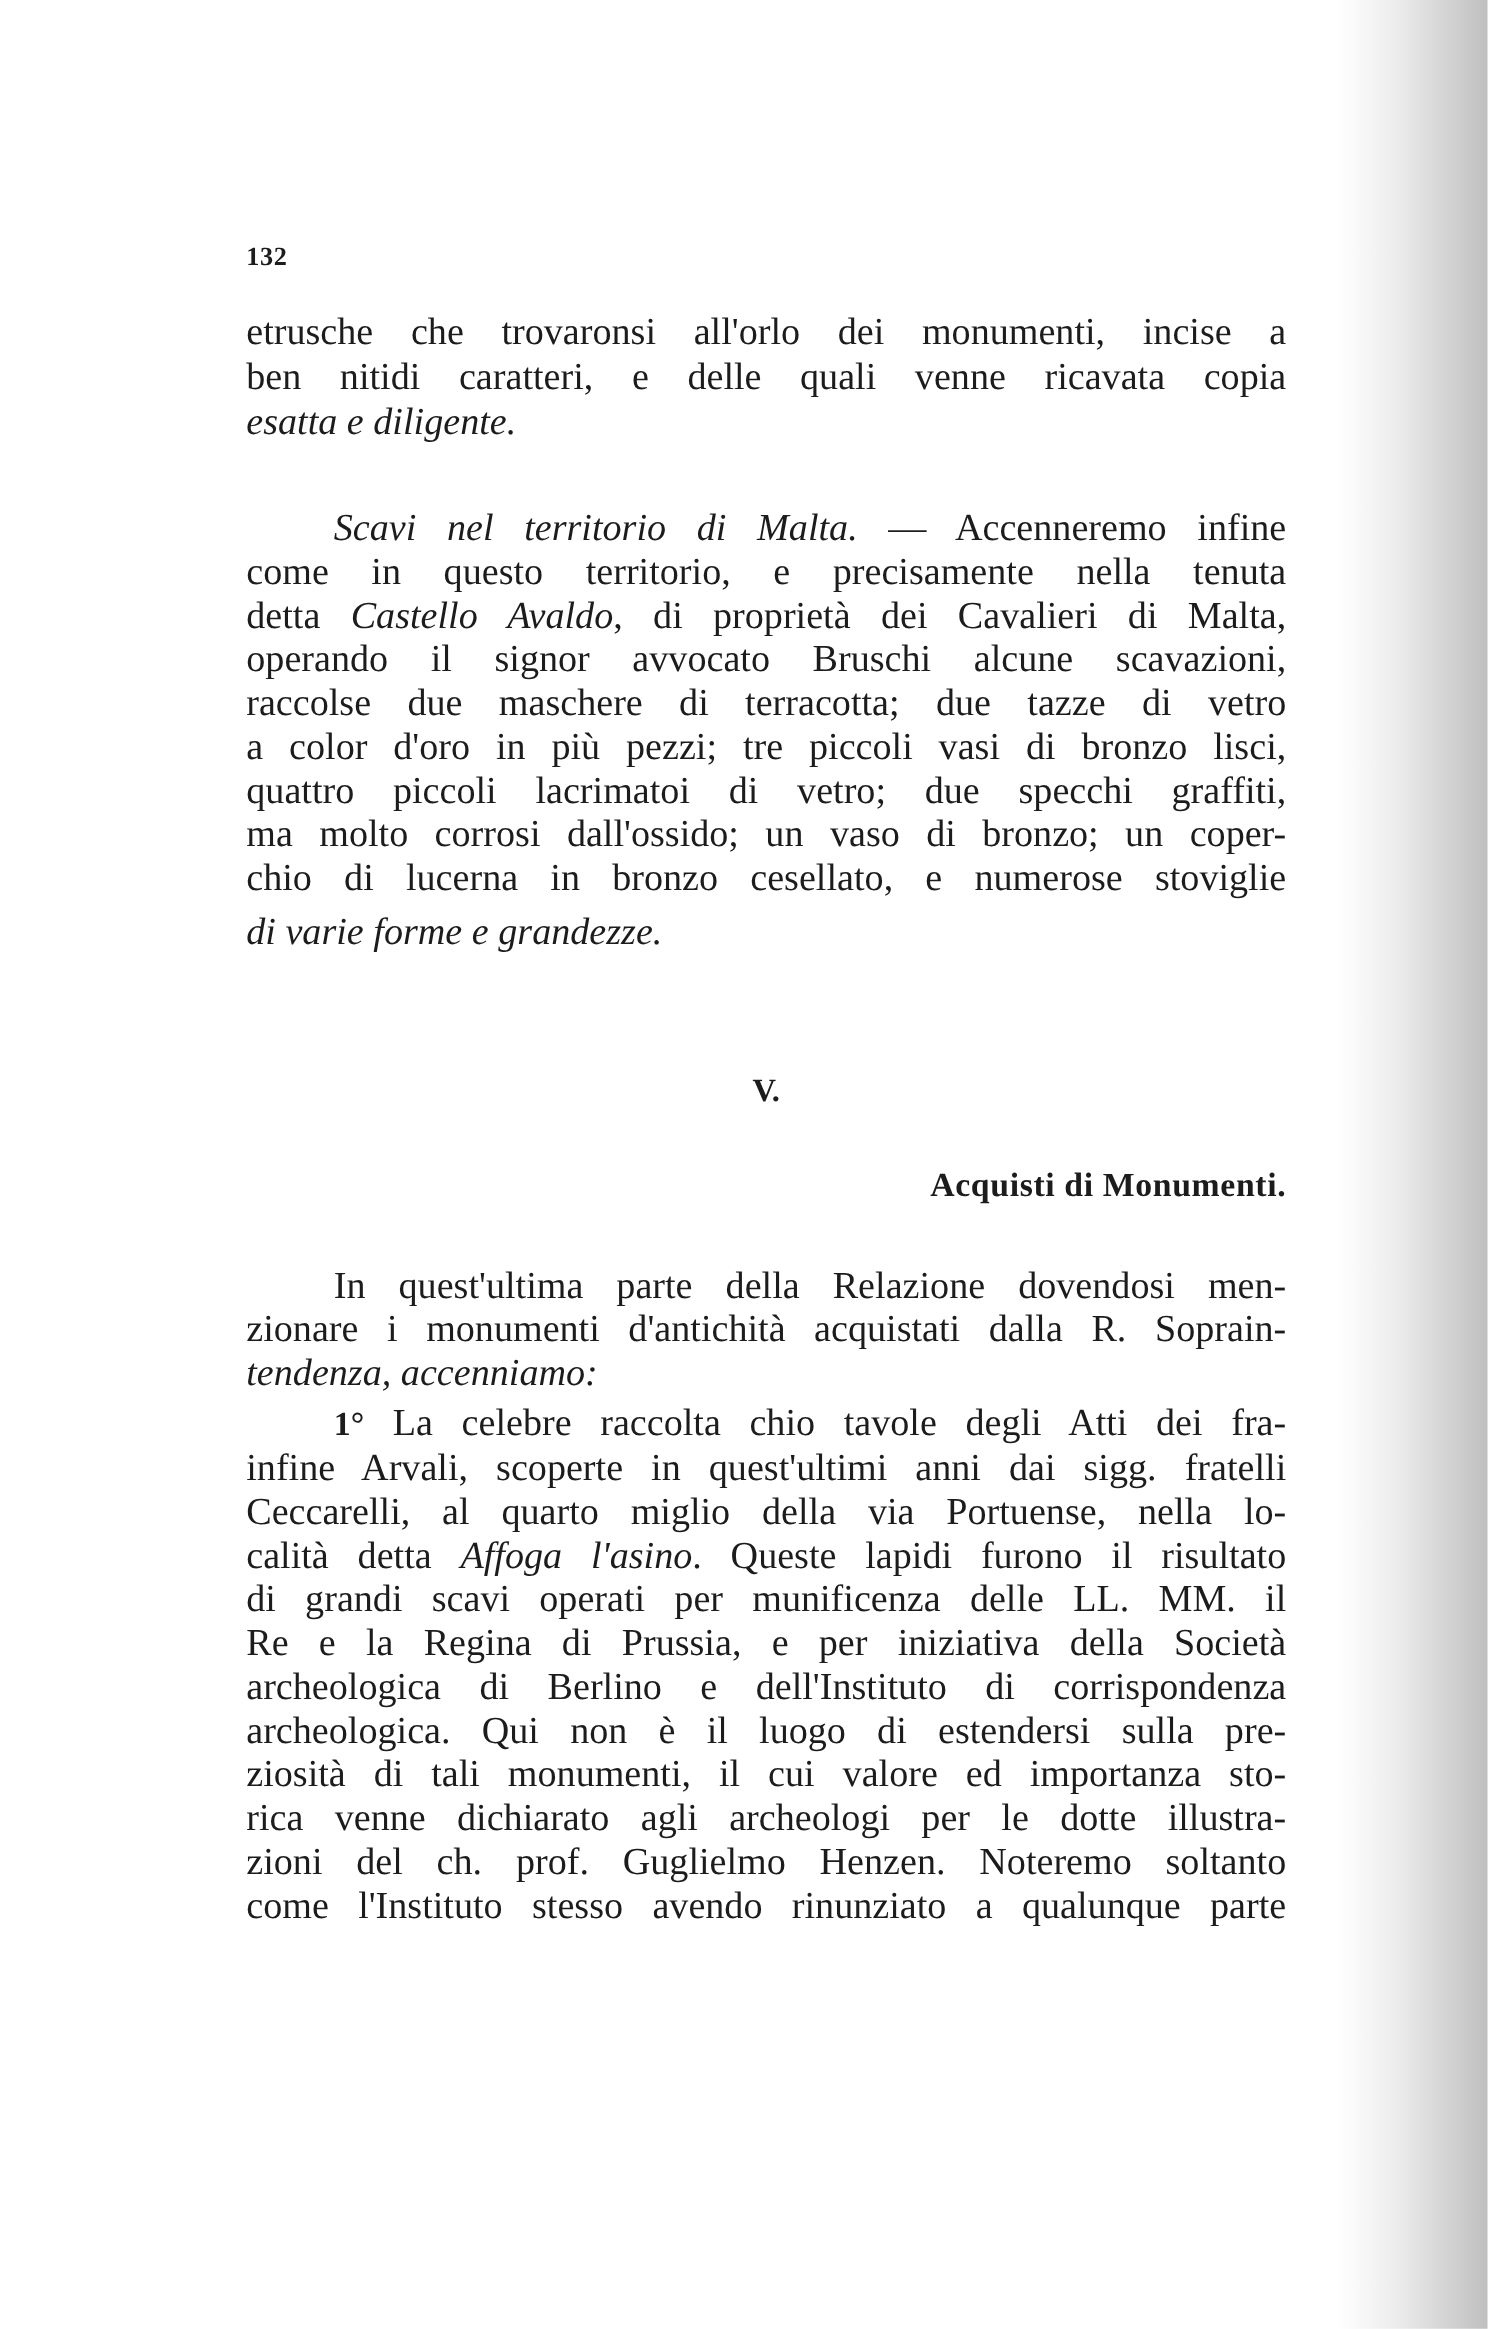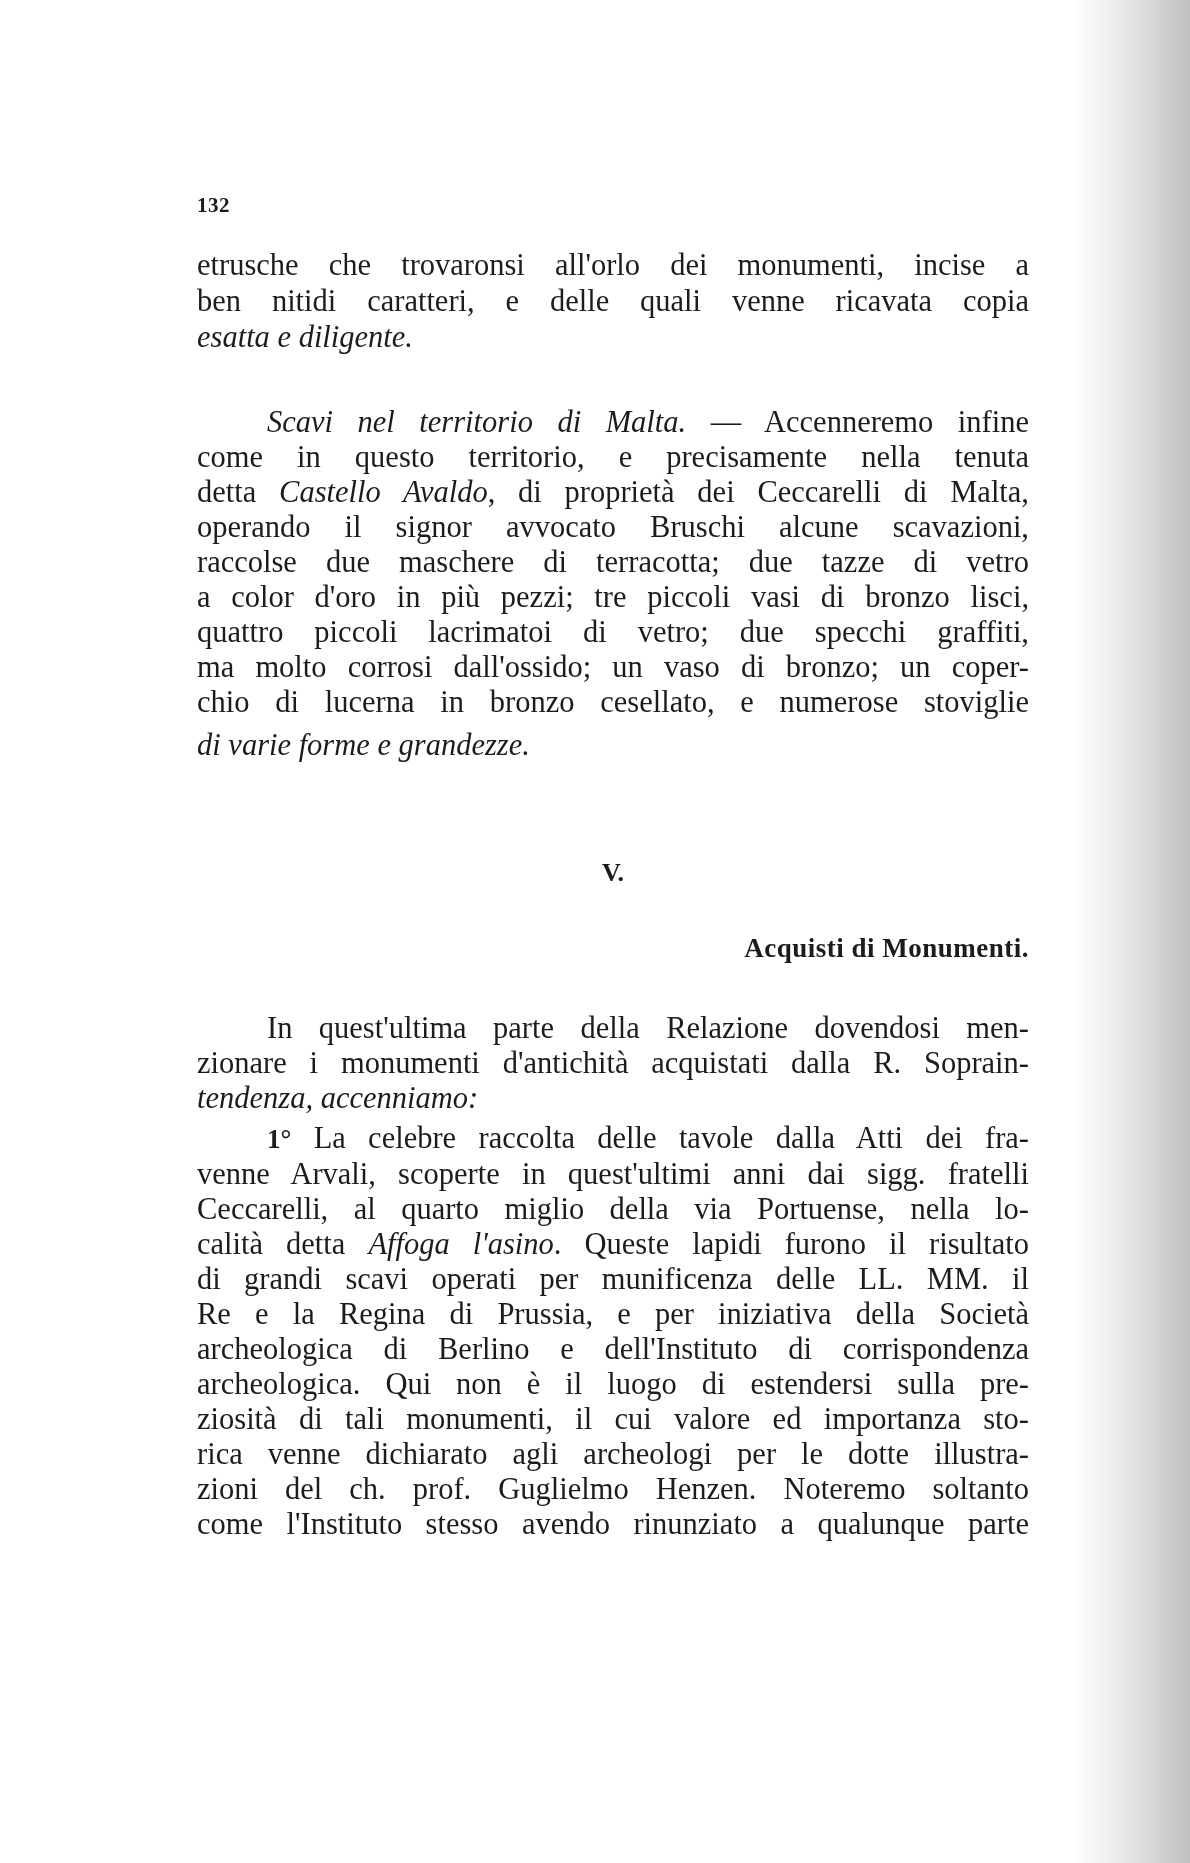--- a/index.html
+++ b/index.html
@@ -46,38 +46,38 @@
 
 <div class="page">
   <div class="pagenum">132</div>
 
   <div class="line" style="top:247px">etrusche che trovaronsi all'orlo dei monumenti, incise a</div>
   <div class="line" style="top:283px">ben nitidi caratteri, e delle quali venne ricavata copia</div>
   <div class="line last" style="top:319px">esatta e diligente.</div>
 
   <div class="line indent" style="top:404px"><span class="it">Scavi nel territorio di Malta.</span><span> — Accenneremo infine</span></div>
   <div class="line" style="top:439px">come in questo territorio, e precisamente nella tenuta</div>
-  <div class="line" style="top:474px"><span>detta </span><span class="it">Castello Avaldo</span><span>, di proprietà dei Ceccarelli di Malta,</span></div>
+  <div class="line" style="top:474px"><span>detta </span><span class="it">Castello Avaldo</span><span>, di proprietà dei Cavalieri di Malta,</span></div>
   <div class="line" style="top:509px">operando il signor avvocato Bruschi alcune scavazioni,</div>
   <div class="line" style="top:544px">raccolse due maschere di terracotta; due tazze di vetro</div>
   <div class="line" style="top:579px">a color d'oro in più pezzi; tre piccoli vasi di bronzo lisci,</div>
   <div class="line" style="top:614px">quattro piccoli lacrimatoi di vetro; due specchi graffiti,</div>
   <div class="line" style="top:649px">ma molto corrosi dall'ossido; un vaso di bronzo; un coper-</div>
   <div class="line" style="top:684px">chio di lucerna in bronzo cesellato, e numerose stoviglie</div>
   <div class="line last" style="top:727px">di varie forme e grandezze.</div>
 
   <div class="roman">V.</div>
   <div class="heading">Acquisti di Monumenti.</div>
 
   <div class="line indent" style="top:1010px">In quest'ultima parte della Relazione dovendosi men-</div>
   <div class="line" style="top:1045px">zionare i monumenti d'antichità acquistati dalla R. Soprain-</div>
   <div class="line last" style="top:1080px">tendenza, accenniamo:</div>
 
-  <div class="line indent" style="top:1120px"><span class="num">1°</span><span> La celebre raccolta delle tavole dalla Atti dei fra-</span></div>
-  <div class="line" style="top:1156px">venne Arvali, scoperte in quest'ultimi anni dai sigg. fratelli</div>
+  <div class="line indent" style="top:1120px"><span class="num">1°</span><span> La celebre raccolta chio tavole degli Atti dei fra-</span></div>
+  <div class="line" style="top:1156px">infine Arvali, scoperte in quest'ultimi anni dai sigg. fratelli</div>
   <div class="line" style="top:1191px">Ceccarelli, al quarto miglio della via Portuense, nella lo-</div>
   <div class="line" style="top:1226px"><span>calità detta </span><span class="it">Affoga l'asino</span><span>. Queste lapidi furono il risultato</span></div>
   <div class="line" style="top:1261px">di grandi scavi operati per munificenza delle LL. MM. il</div>
   <div class="line" style="top:1296px">Re e la Regina di Prussia, e per iniziativa della Società</div>
   <div class="line" style="top:1331px">archeologica di Berlino e dell'Instituto di corrispondenza</div>
   <div class="line" style="top:1366px">archeologica. Qui non è il luogo di estendersi sulla pre-</div>
   <div class="line" style="top:1401px">ziosità di tali monumenti, il cui valore ed importanza sto-</div>
   <div class="line" style="top:1436px">rica venne dichiarato agli archeologi per le dotte illustra-</div>
   <div class="line" style="top:1471px">zioni del ch. prof. Guglielmo Henzen. Noteremo soltanto</div>
   <div class="line" style="top:1506px">come l'Instituto stesso avendo rinunziato a qualunque parte</div>

